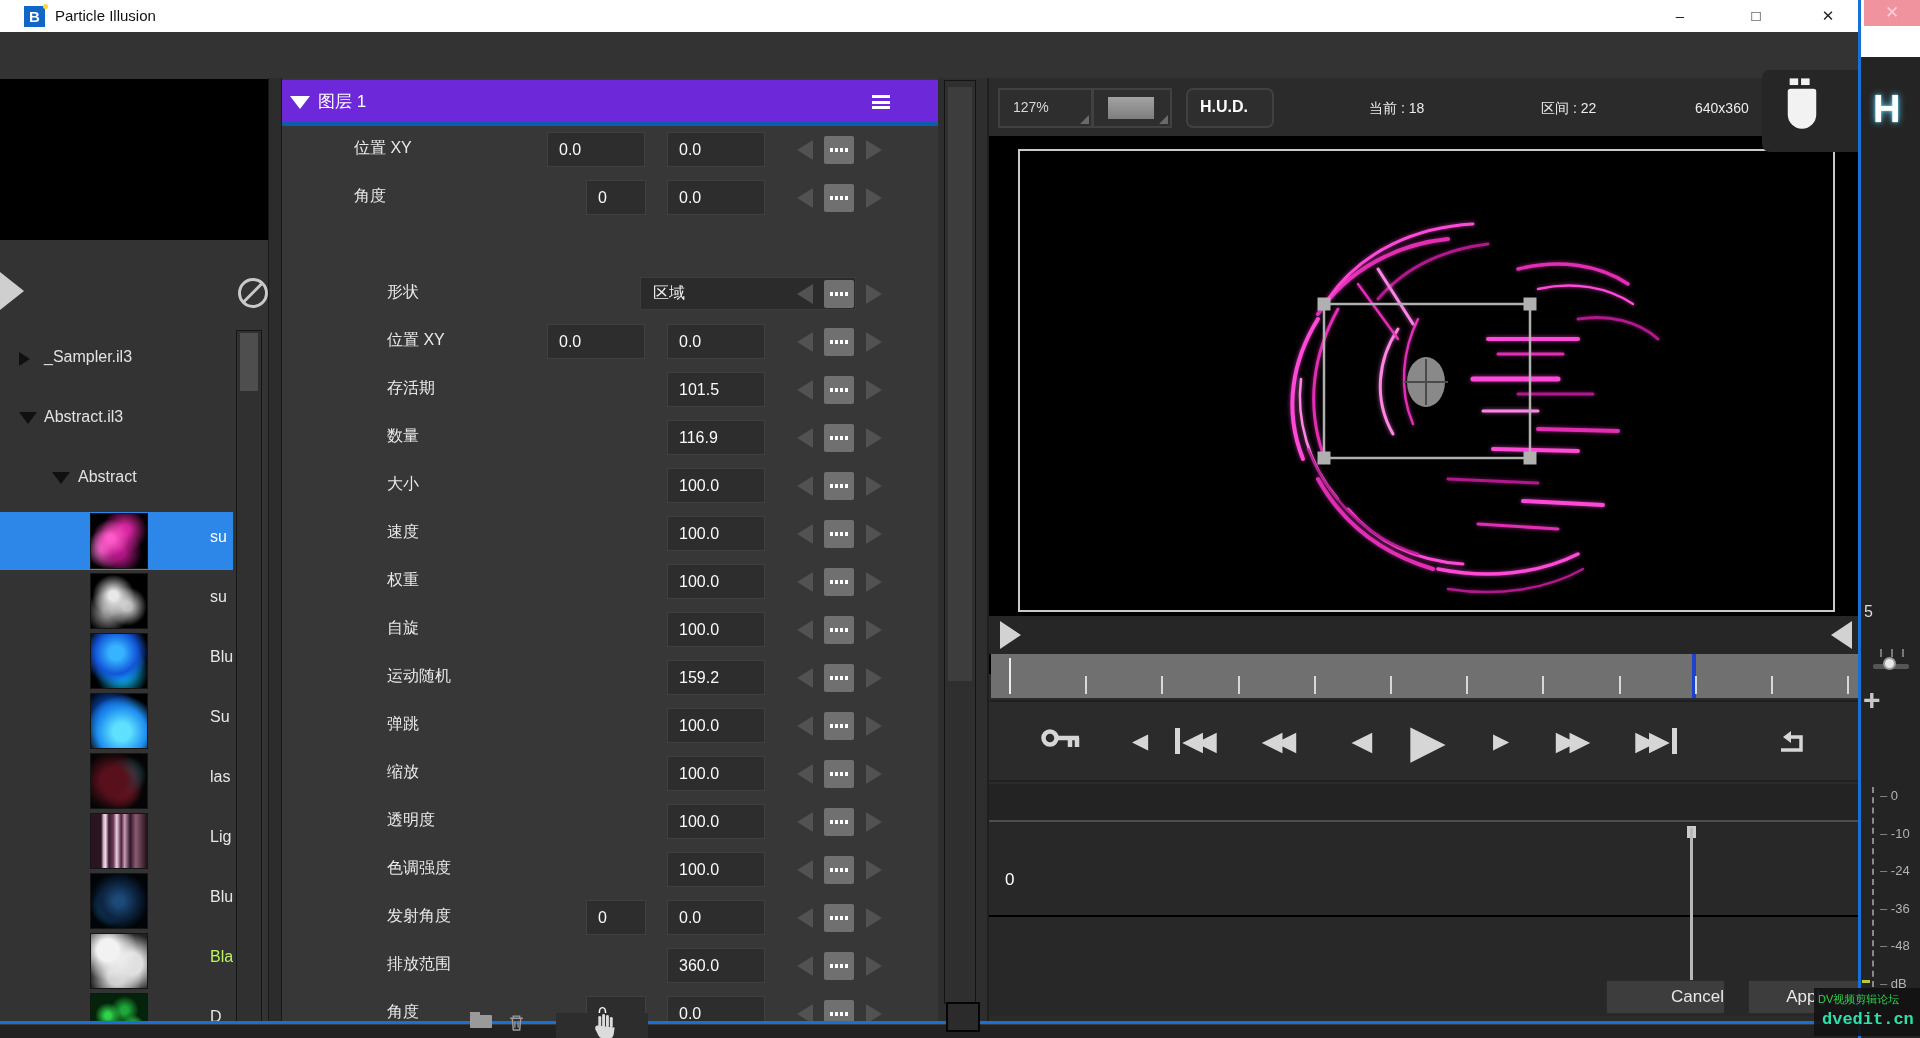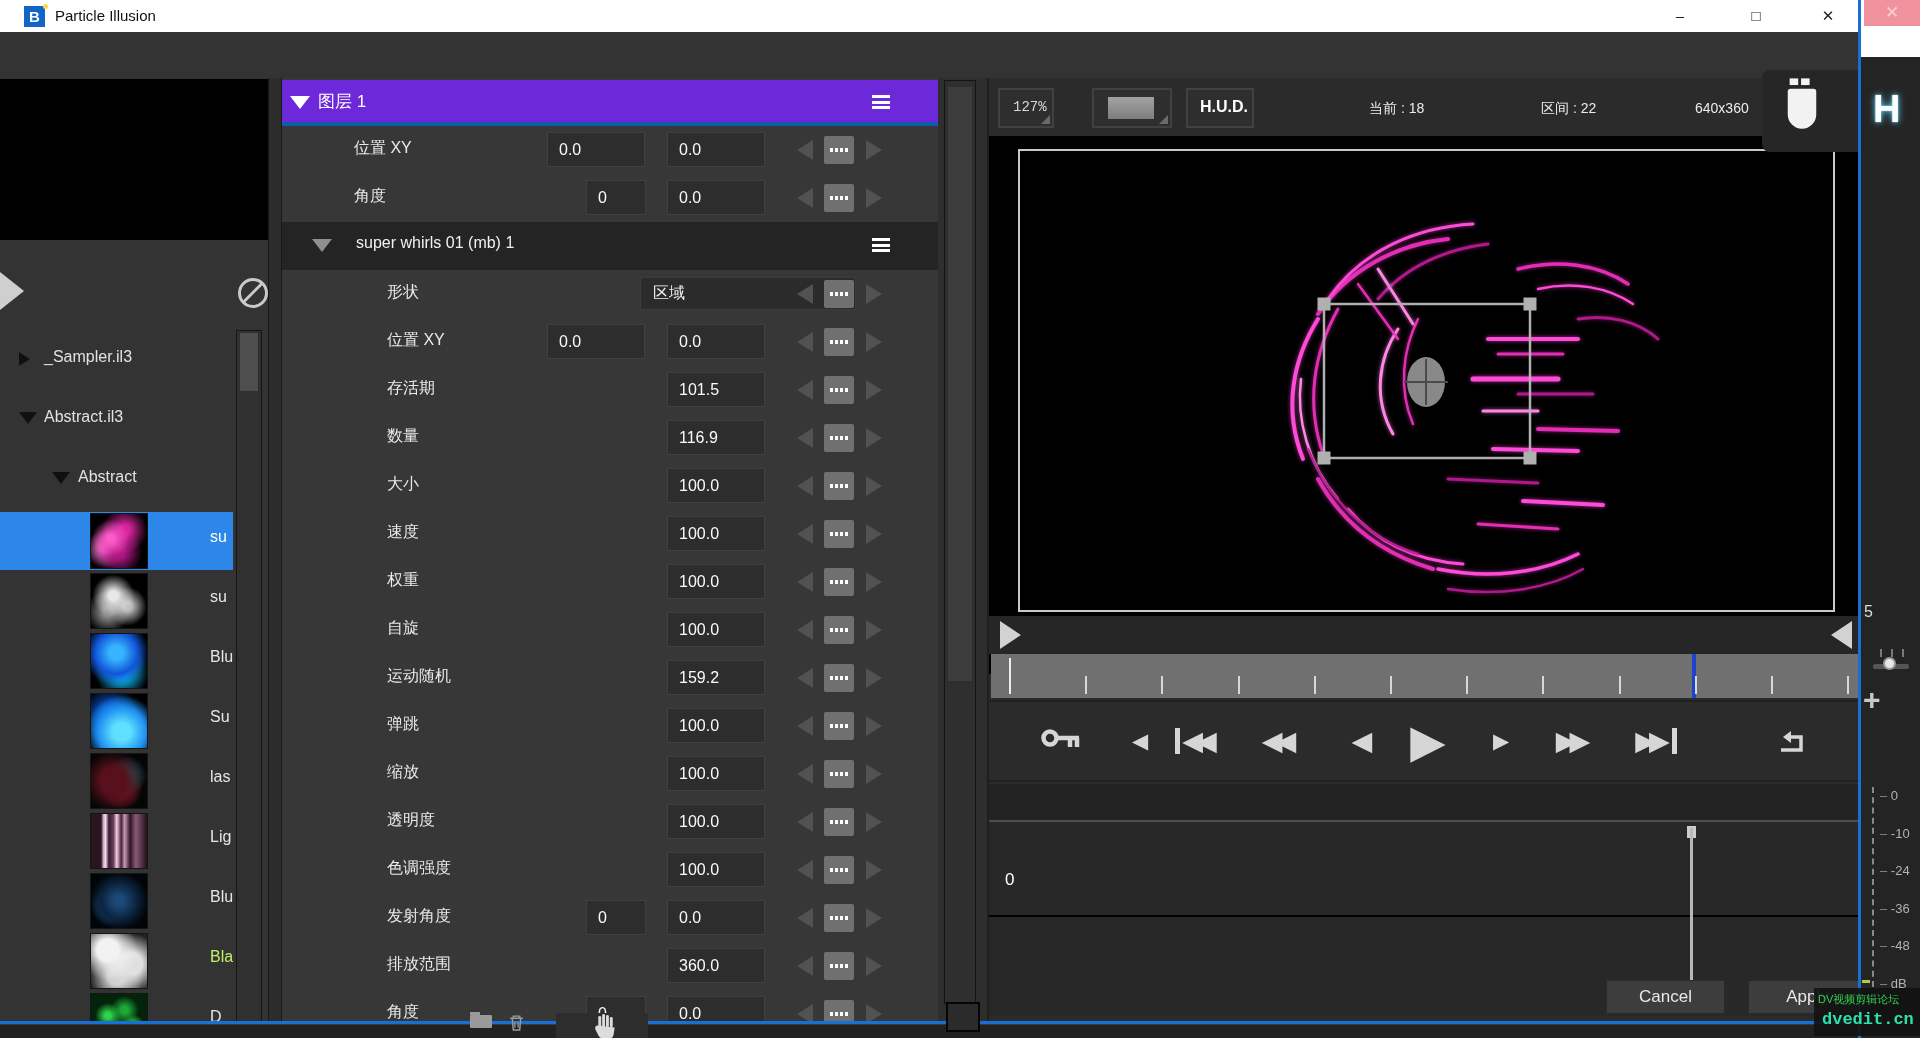--- a/index.html
+++ b/index.html
@@ -68,25 +68,25 @@
   .btn-dots div{position:absolute;left:6px;top:12px;width:19px;height:4px;
      background:repeating-linear-gradient(90deg,#fff 0 3px,transparent 3px 5px);}
   #mid-gap{left:938px;top:78px;width:49px;height:943px;background:#2e2e2e;}
   #mid-scrollbar{left:944px;top:80px;width:32px;height:924px;background:#2f2f2f;border:1px solid #141414;box-sizing:border-box;}
   #mid-scroll-thumb{position:absolute;left:3px;top:6px;width:24px;height:594px;background:#3d3d3d;}
   #mid-scroll-box{left:946px;top:1002px;width:34px;height:30px;background:#2b2b2b;border:2px solid #050505;box-sizing:border-box;z-index:6;}
   
   #right-panel{left:987px;top:78px;width:874px;height:943px;background:#2b2b2b;border-left:2px solid #1f1f1f;box-sizing:border-box;}
   .toolbtn{position:absolute;top:10px;height:40px;background:#2e2e2e;border:2px solid #414141;box-sizing:border-box;}
   .corner-tri{position:absolute;right:2px;bottom:2px;width:0;height:0;border-bottom:9px solid #6a6a6a;border-left:9px solid transparent;}
-  #zoom-btn{left:9px;width:56px;font-family:Liberation Mono, monospace;}
+  #zoom-btn{left:9px;width:95px;}
   #zoom-btn .t{position:absolute;left:13px;top:9px;font-size:14px;color:#d8d8d8;}
   #swatch-btn{left:103px;width:80px;}
   #swatch{position:absolute;left:14px;top:7px;width:46px;height:22px;background:linear-gradient(#a2a2a2,#7e7e7e);}
-  #hud-btn{left:197px;width:68px;}
+  #hud-btn{left:197px;width:88px;border-radius:7px;}
   #hud-btn .t{position:absolute;left:12px;top:8px;font-size:16px;font-weight:bold;color:#fff;}
   .toolinfo{position:absolute;top:22px;font-size:14px;color:#ececec;}
   #stage-black{position:absolute;left:0;top:58px;width:872px;height:538px;background:#000;}
   #stage-border{position:absolute;left:29px;top:13px;width:817px;height:463px;border:2px solid #c9c9c9;box-sizing:border-box;}
   #flag-strip{position:absolute;left:0;top:538px;width:872px;height:38px;background:#262626;}
   #flag-in{position:absolute;left:11px;top:5px;width:0;height:0;border-left:21px solid #d2d2d2;border-top:14px solid transparent;border-bottom:14px solid transparent;}
   #flag-out{position:absolute;right:9px;top:5px;width:0;height:0;border-right:21px solid #d2d2d2;border-top:14px solid transparent;border-bottom:14px solid transparent;}
   #ruler{position:absolute;left:2px;top:576px;width:868px;height:44px;background:#707070;}
   .rtick{position:absolute;bottom:4px;width:2px;height:18px;background:#d8d8d8;}
   #ruler-marker{position:absolute;left:18px;top:4px;width:2px;height:36px;background:#ececec;}
@@ -237,29 +237,20 @@
           <div class="prow-label" style="left: 72px;">角度</div>
           <div class="pfield" style="left: 304px; width: 60px;">0</div>
           <div class="pfield" style="left: 385px; width: 98px;">0.0</div>
           <div class="btn-tri-l" style="left: 515px;"></div>
           <div class="btn-dots" style="left: 542px;">
             <div></div>
           </div>
           <div class="btn-tri-r" style="left: 584px;"></div>
         </div>
       </div>
-    <div id="emitter-header">
-      <div class="tri-gray" style="left:30px;top:17px;"></div>
-      <div class="hdr-label">super whirls 01 (mb) 1</div>
-      <div class="hamburger" style="left:590px;top:16px;">
-          <div></div>
-          <div></div>
-          <div></div>
-        </div>
-    </div>
     <div id="emitter-rows">
         <div class="prow" style="top: 192px;">
           <div class="prow-label" style="left: 105px;">形状</div>
           <div class="pdrop">
             <div class="val">区域</div>
             <div class="chev"></div>
           </div>
           <div class="btn-tri-l" style="left: 515px;"></div>
           <div class="btn-dots" style="left: 542px;">
             <div></div>
@@ -546,21 +537,21 @@
         </div>
       </div>
 
     <div id="graph-gap"></div>
     <div id="graph">
       <div id="graph-zero">0</div>
       <div id="graph-line"></div>
       <div id="graph-playhead-cap"></div>
       <div id="graph-playhead"></div>
     </div>
-    <div class="dlgbtn" style="left:617px;">Cancel</div>
+    <div class="dlgbtn" style="left:617px;text-align:right;">Cancel</div>
     <div class="dlgbtn" style="left:759px;">Apply</div>
   </div>
 
   <div class="abs" id="edge-white"></div>
   <div class="abs" id="rec-close">✕</div>
   <div class="abs" id="edge-strip">
     <div id="edge-5">5</div>
     <div id="mini-slider-ticks"></div>
     <div id="mini-slider"></div>
     <div id="mini-knob"></div>

